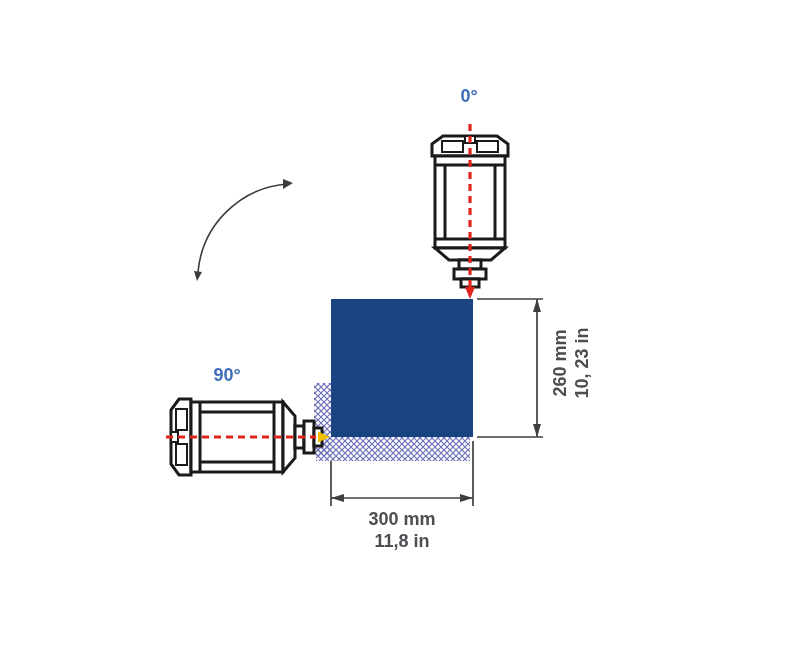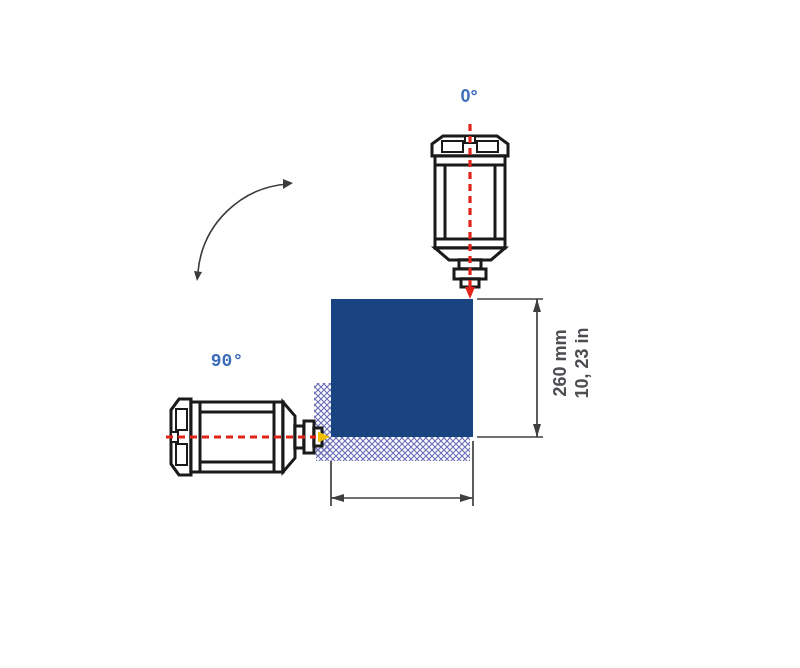--- a/index.html
+++ b/index.html
@@ -89,21 +89,25 @@
     </g>
 
     <line class="beam" x1="470" y1="124" x2="470" y2="292"></line>
     <path class="beamhead" d="M470 299 L465 287 L475 287 Z"></path>
     <line class="beam" x1="166" y1="437" x2="316" y2="437"></line>
     <path class="pointer" d="M330 437 L318 431.5 L318 442.5 Z"></path>
   </svg>
 
   <div class="lbl angle" style="left:439px;top:85px;width:60px;">0°</div>
 
-  <div class="lbl angle" style="left:197px;top:350px;width:60px;font-family:Liberation Mono, monospace;">90°</div>
+  <div class="lbl angle" style="left:197px;top:364px;width:60px;">90°</div>
 
   <div class="lbl vdim" style="left:502px;top:340px;width:140px;height:46px;">
     <div class="dimtxt">260 mm</div>
     <div class="dimtxt">10, 23 in</div>
   </div>
 
+  <div class="lbl" style="left:332px;top:508px;width:140px;">
+    <div class="dimtxt">300 mm</div>
+    <div class="dimtxt">11,8 in</div>
+  </div>
 
 </div>
 
 </body></html>

